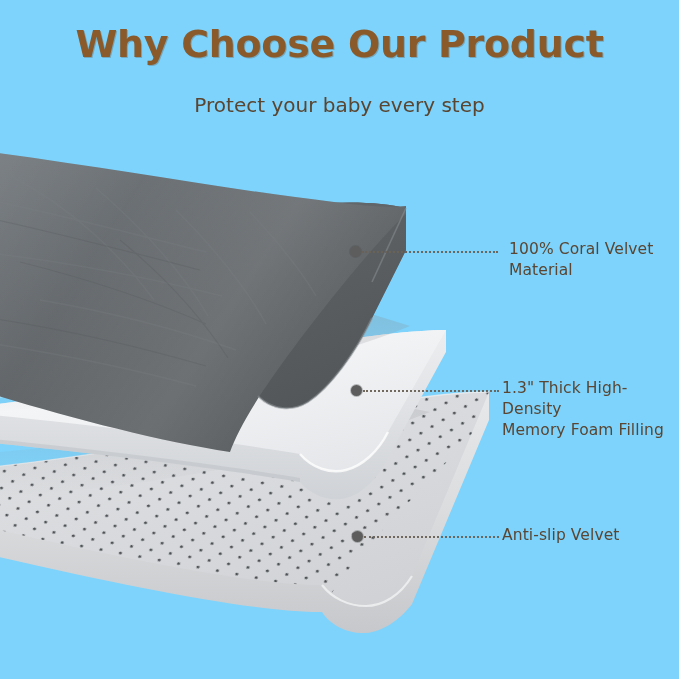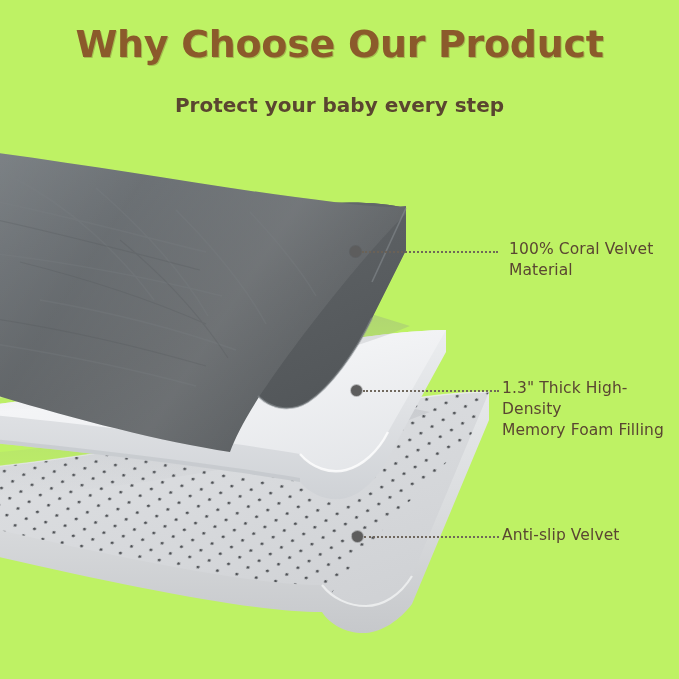--- a/index.html
+++ b/index.html
@@ -5,21 +5,21 @@
   html, body {
     margin: 0;
     padding: 0;
     background: #ffffff;
   }
   #poster {
     position: relative;
     width: 679px;
     height: 679px;
     overflow: hidden;
-    background: #bef264;
+    background: #7dd3fc;
     font-family: "DejaVu Sans", "Liberation Sans", sans-serif;
     -webkit-font-smoothing: antialiased;
   }
 
   
   #headline {
     position: absolute;
     left: 0;
     top: 22px;
     width: 679px;
@@ -31,21 +31,21 @@
     text-shadow: 1px 1px 0 rgba(92,58,24,0.28);
     white-space: nowrap;
   }
   #subhead {
     position: absolute;
     left: 0;
     top: 93px;
     width: 679px;
     text-align: center;
     font-size: 20px;
-    font-weight: 700;
+    font-weight: 400;
     color: #5a4530;
     white-space: nowrap;
   }
 
   
   #stack {
     position: absolute;
     left: 0;
     top: 0;
     width: 679px;

